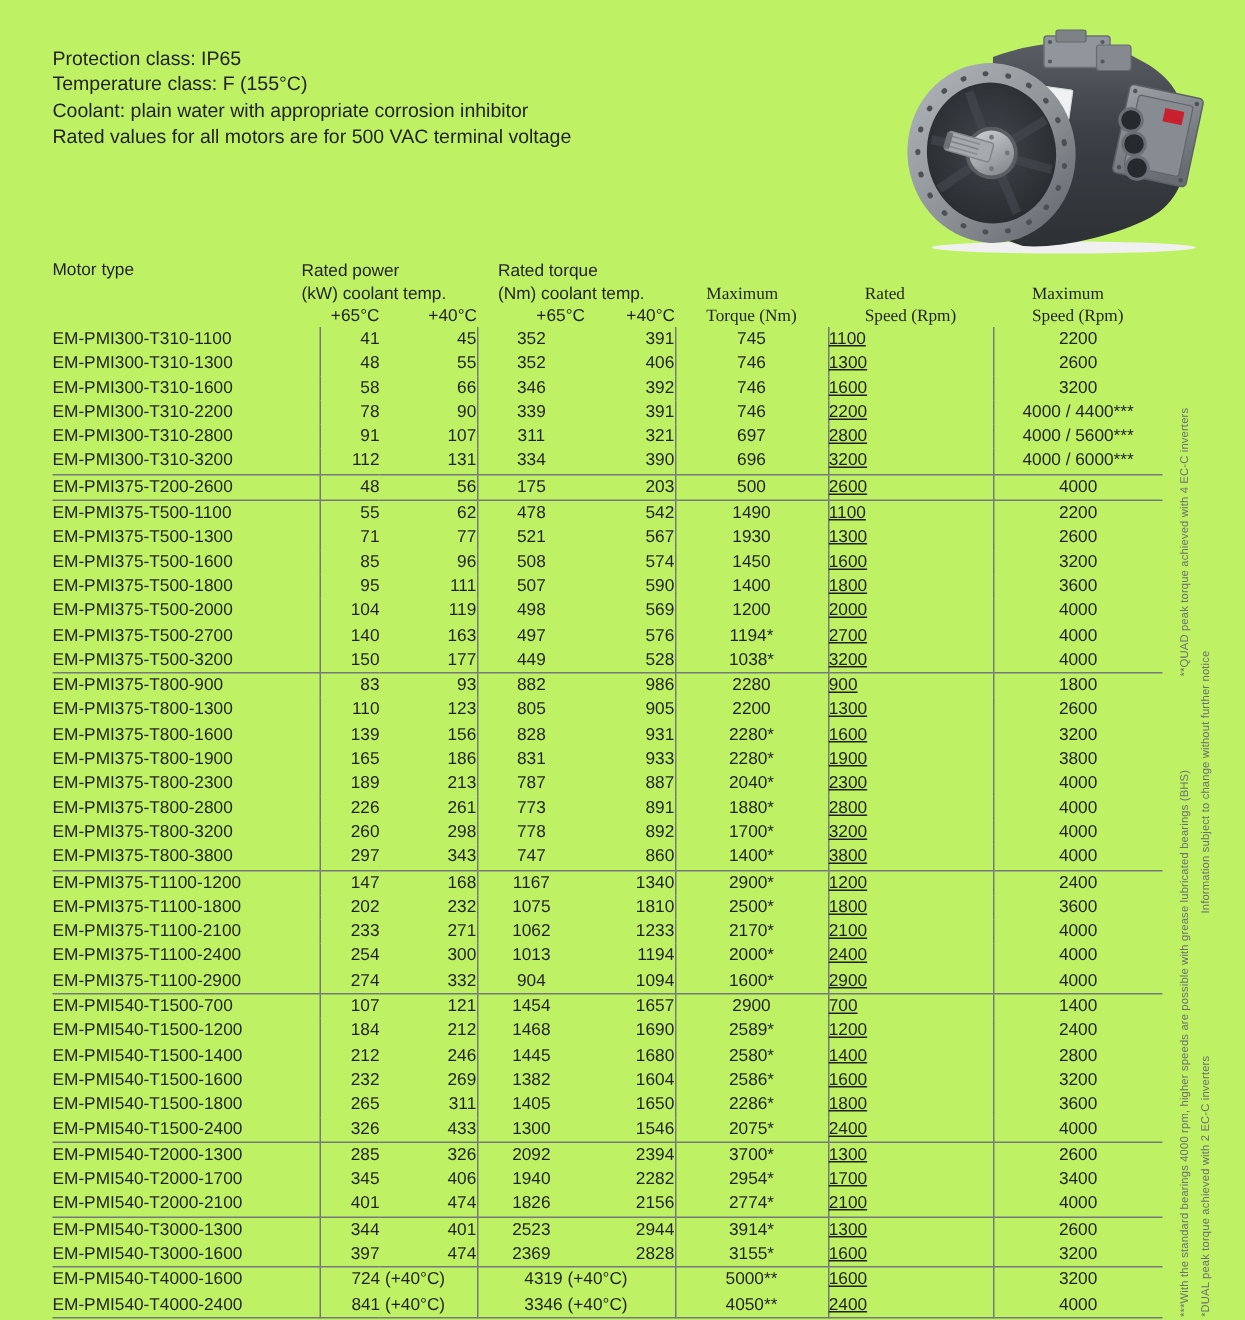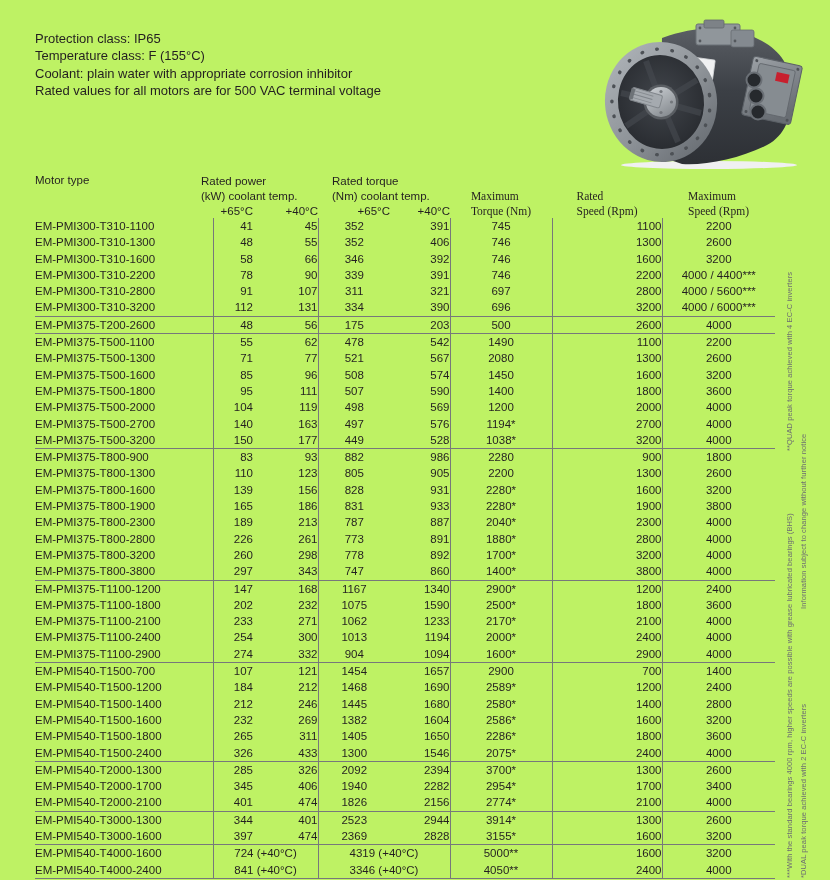--- a/index.html
+++ b/index.html
@@ -33,21 +33,21 @@
   th.h-block{text-align:center;vertical-align:bottom;}
   th.h-block .blk{display:inline-block;text-align:left;line-height:14.5px;font-family:Liberation Serif, serif;}
 
   tbody td{height:16.3px;line-height:16.3px;}
   td.c-type{text-align:left;border-right:1px solid var(--line);}
   td.c-p65{text-align:right;padding-right:10px;}
   td.c-p40{text-align:right;padding-right:18px;border-right:1px solid var(--line);}
   td.c-t65{text-align:center;padding-right:18px;}
   td.c-t40{text-align:right;padding-right:18px;border-right:1px solid var(--line);margin-top:47px;}
   td.c-max{text-align:center;border-right:1px solid var(--line);}
-  td.c-spd{text-align:right;border-right:1px solid var(--line);}
+  td.c-spd{text-align:left;border-right:1px solid var(--line);text-decoration:underline;}
   td.c-maxspd{text-align:center;}
   td.c-pspan{text-align:center;border-right:1px solid var(--line);}
   td.c-tspan{text-align:center;border-right:1px solid var(--line);}
   tr.group-end td{border-bottom:1px solid var(--line);}
 
   
   .fn{position:absolute;color:var(--fn);font-size:7.5px;letter-spacing:.1px;
       writing-mode:vertical-rl;transform:rotate(180deg);
       display:flex;justify-content:space-between;white-space:nowrap;}
   .fn1{right:36px;bottom:2px;height:606px;}
@@ -277,21 +277,21 @@
           <td class="c-max">1490</td>
           <td class="c-spd">1100</td>
           <td class="c-maxspd">2200</td>
         </tr>
         <tr>
           <td class="c-type">EM-PMI375-T500-1300</td>
           <td class="c-p65">71</td>
           <td class="c-p40">77</td>
           <td class="c-t65">521</td>
           <td class="c-t40">567</td>
-          <td class="c-max">2080</td>
+          <td class="c-max">1930</td>
           <td class="c-spd">1300</td>
           <td class="c-maxspd">2600</td>
         </tr>
         <tr>
           <td class="c-type">EM-PMI375-T500-1600</td>
           <td class="c-p65">85</td>
           <td class="c-p40">96</td>
           <td class="c-t65">508</td>
           <td class="c-t40">574</td>
           <td class="c-max">1450</td>
@@ -426,21 +426,21 @@
           <td class="c-t40">1340</td>
           <td class="c-max">2900*</td>
           <td class="c-spd">1200</td>
           <td class="c-maxspd">2400</td>
         </tr>
         <tr>
           <td class="c-type">EM-PMI375-T1100-1800</td>
           <td class="c-p65">202</td>
           <td class="c-p40">232</td>
           <td class="c-t65">1075</td>
-          <td class="c-t40">1590</td>
+          <td class="c-t40">1810</td>
           <td class="c-max">2500*</td>
           <td class="c-spd">1800</td>
           <td class="c-maxspd">3600</td>
         </tr>
         <tr>
           <td class="c-type">EM-PMI375-T1100-2100</td>
           <td class="c-p65">233</td>
           <td class="c-p40">271</td>
           <td class="c-t65">1062</td>
           <td class="c-t40">1233</td>

